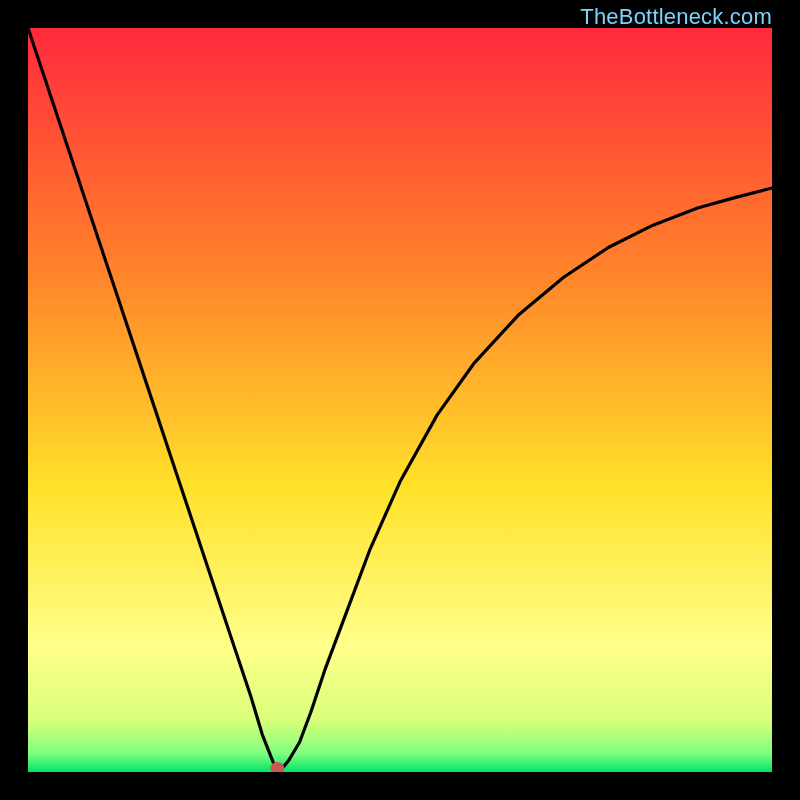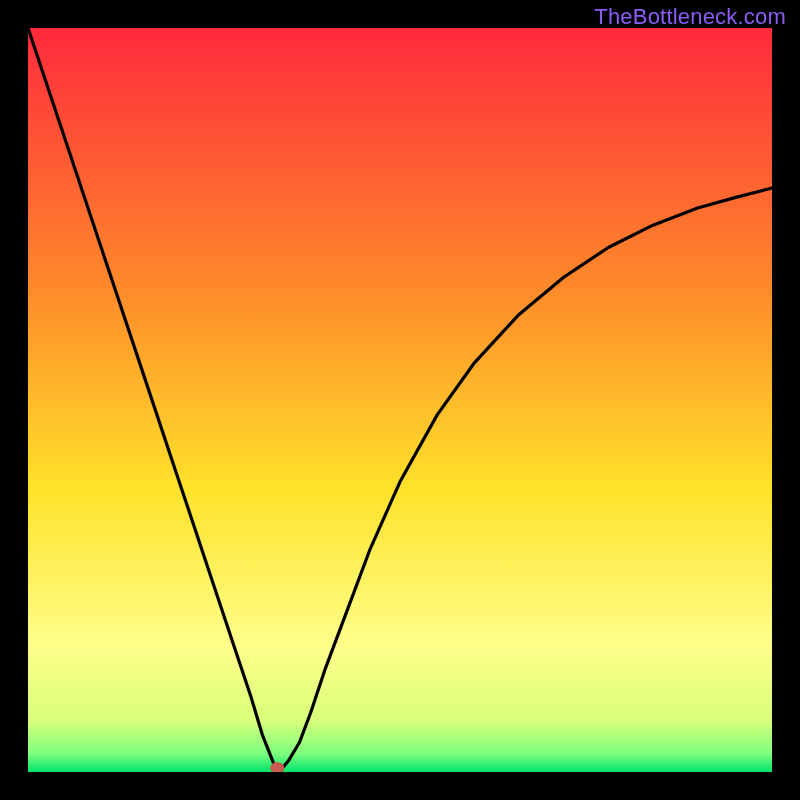--- a/index.html
+++ b/index.html
@@ -13,22 +13,22 @@
   }
   .frame {
     position: relative;
     width: 800px;
     height: 800px;
     background: #000;
   }
   .watermark {
     position: absolute;
     top: 4px;
-    right: 14px;
-    color: #8b5cf6;
+    right: 28px;
+    color: #7dd3fc;
     font-size: 22px;
     font-weight: 400;
     letter-spacing: 0.2px;
     z-index: 3;
   }
   .plot {
     position: absolute;
     left: 28px;
     top: 28px;
     width: 744px;

